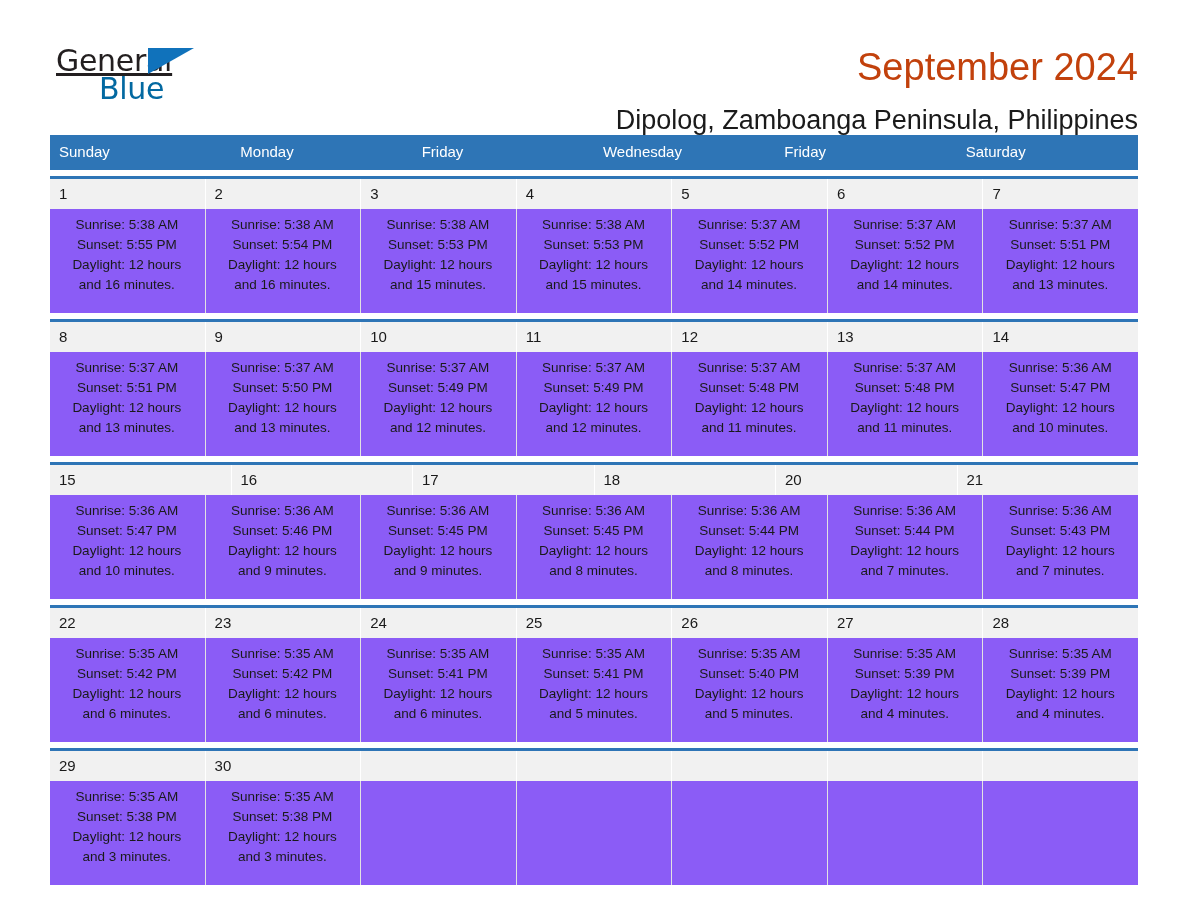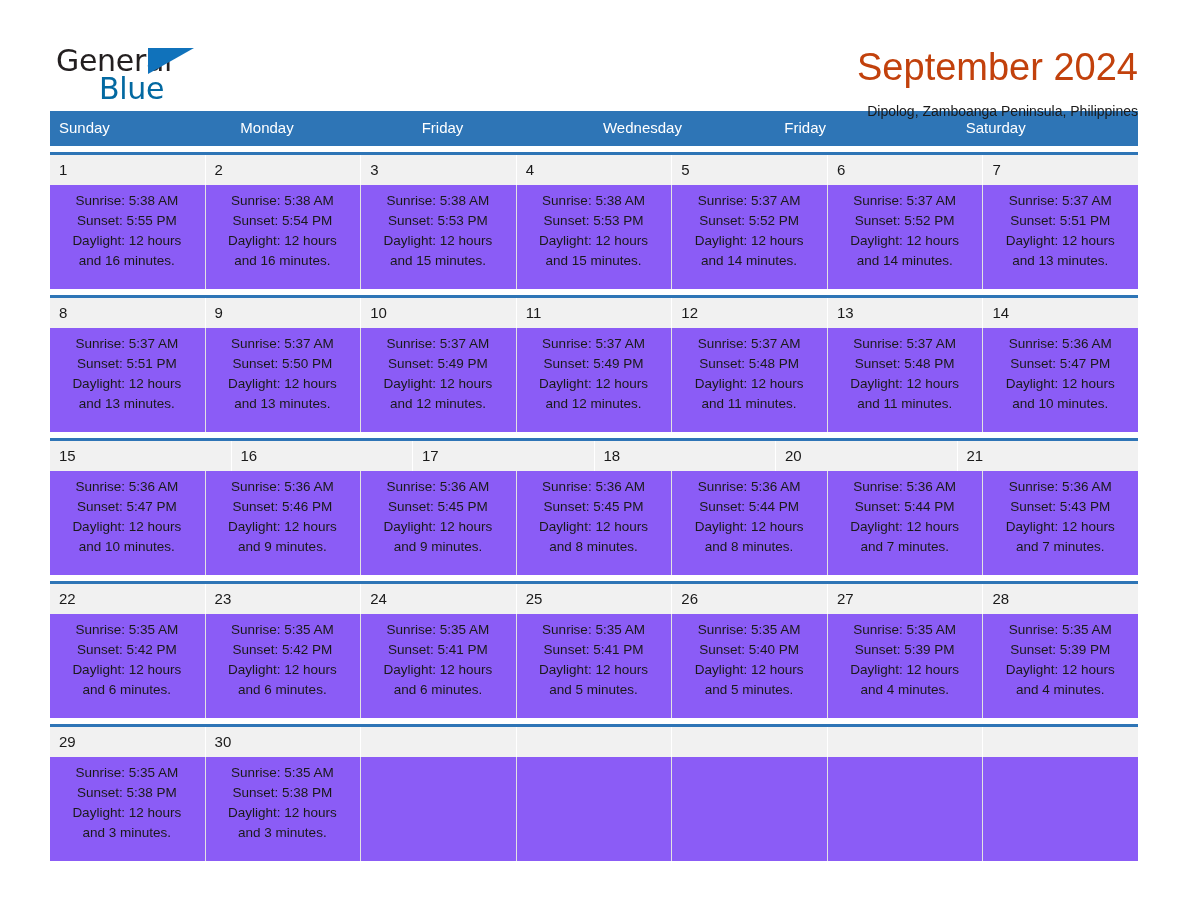--- a/index.html
+++ b/index.html
@@ -40,20 +40,21 @@
   .logo-general {
     position: absolute;
     left: 6px;
     top: 4px;
     font-size: 30px;
     line-height: 30px;
     letter-spacing: -0.3px;
     color: #231f20;
     font-family: "DejaVu Sans", sans-serif;
     font-weight: 400;
+    text-decoration: underline;
   }
   .logo-tri {
     position: absolute;
     left: 98px;
     top: 6px;
     width: 0;
     height: 0;
     border-left: 46px solid #1072bb;
     border-bottom: 26px solid transparent;
   }
@@ -74,31 +75,31 @@
     padding-top: 2px;
   }
   .cal-title {
     font-size: 38px;
     line-height: 46px;
     font-weight: 400;
     color: #c2410c;
     white-space: nowrap;
   }
   .cal-subtitle {
-    font-size: 14px;
+    font-size: 27px;
     line-height: 30px;
     font-weight: 400;
     color: #1a1a1a;
-    margin-top: 6px;
+    margin-top: 15px;
     white-space: nowrap;
   }
 
   
   .calendar {
-    margin-top: 3px;
+    margin-top: 27px;
     width: 1088px;
   }
   .weekday-row {
     display: flex;
     background: #2e75b6;
   }
   .weekday {
     flex: 1 1 0;
     color: #ffffff;
     font-size: 15px;

